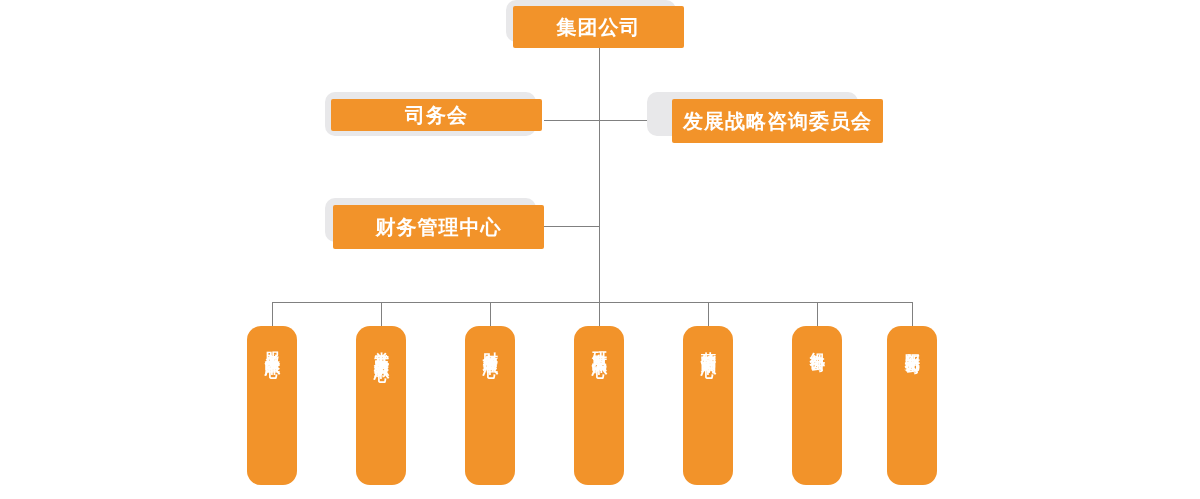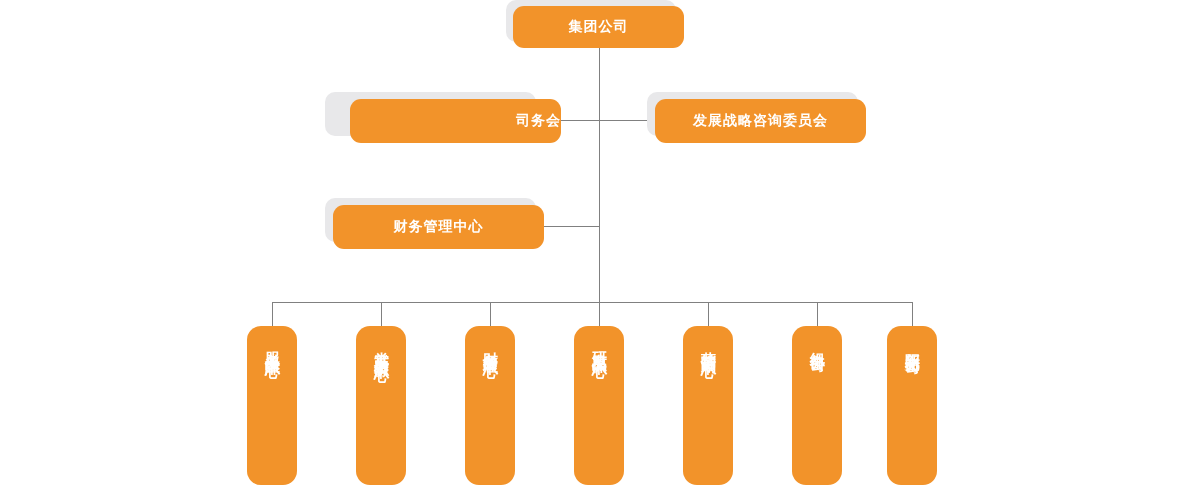--- a/index.html
+++ b/index.html
@@ -45,22 +45,22 @@
     border-radius: 10px;
     box-sizing: border-box;
   }
   .node-label {
     display: block;
     white-space: nowrap;
   }
 
   
   .node-h {
-    font-size: 14px;
-    border-radius: 11px;
+    font-size: 20px;
+    border-radius: 2px;
   }
 
   
   .node-v {
     font-size: 15px;
     border-radius: 14px;
     align-items: flex-start;
     padding-top: 14px;
   }
   .node-v .node-label {
@@ -91,26 +91,26 @@
   <div class="line line-v" style="left:708px; top:302px; height:25px;"></div>
   <div class="line line-v" style="left:817px; top:302px; height:25px;"></div>
   <div class="line line-v" style="left:912px; top:302px; height:25px;"></div>
 
   <div class="node-shadow" style="left:506px; top:0px; width:170px; height:42px;"></div>
   <div class="node node-h" style="left:513px; top:6px; width:171px; height:42px;">
     <span class="node-label">集团公司</span>
   </div>
 
   <div class="node-shadow" style="left:325px; top:92px; width:211px; height:44px;"></div>
-  <div class="node node-h" style="left:350px; top:99px; width:211px; height:44px;justify-content:flex-end;">
+  <div class="node node-h" style="left:331px; top:99px; width:211px; height:32px;">
     <span class="node-label">司务会</span>
   </div>
 
   <div class="node-shadow" style="left:647px; top:92px; width:211px; height:44px;"></div>
-  <div class="node node-h" style="left:655px; top:99px; width:211px; height:44px;">
+  <div class="node node-h" style="left:672px; top:99px; width:211px; height:44px;">
     <span class="node-label">发展战略咨询委员会</span>
   </div>
 
   <div class="node-shadow" style="left:325px; top:198px; width:211px; height:44px;"></div>
   <div class="node node-h" style="left:333px; top:205px; width:211px; height:44px;">
     <span class="node-label">财务管理中心</span>
   </div>
 
   <div class="node node-v" style="left:247px; top:326px; width:50px; height:159px;">
     <span class="node-label">服务保障中心</span>

